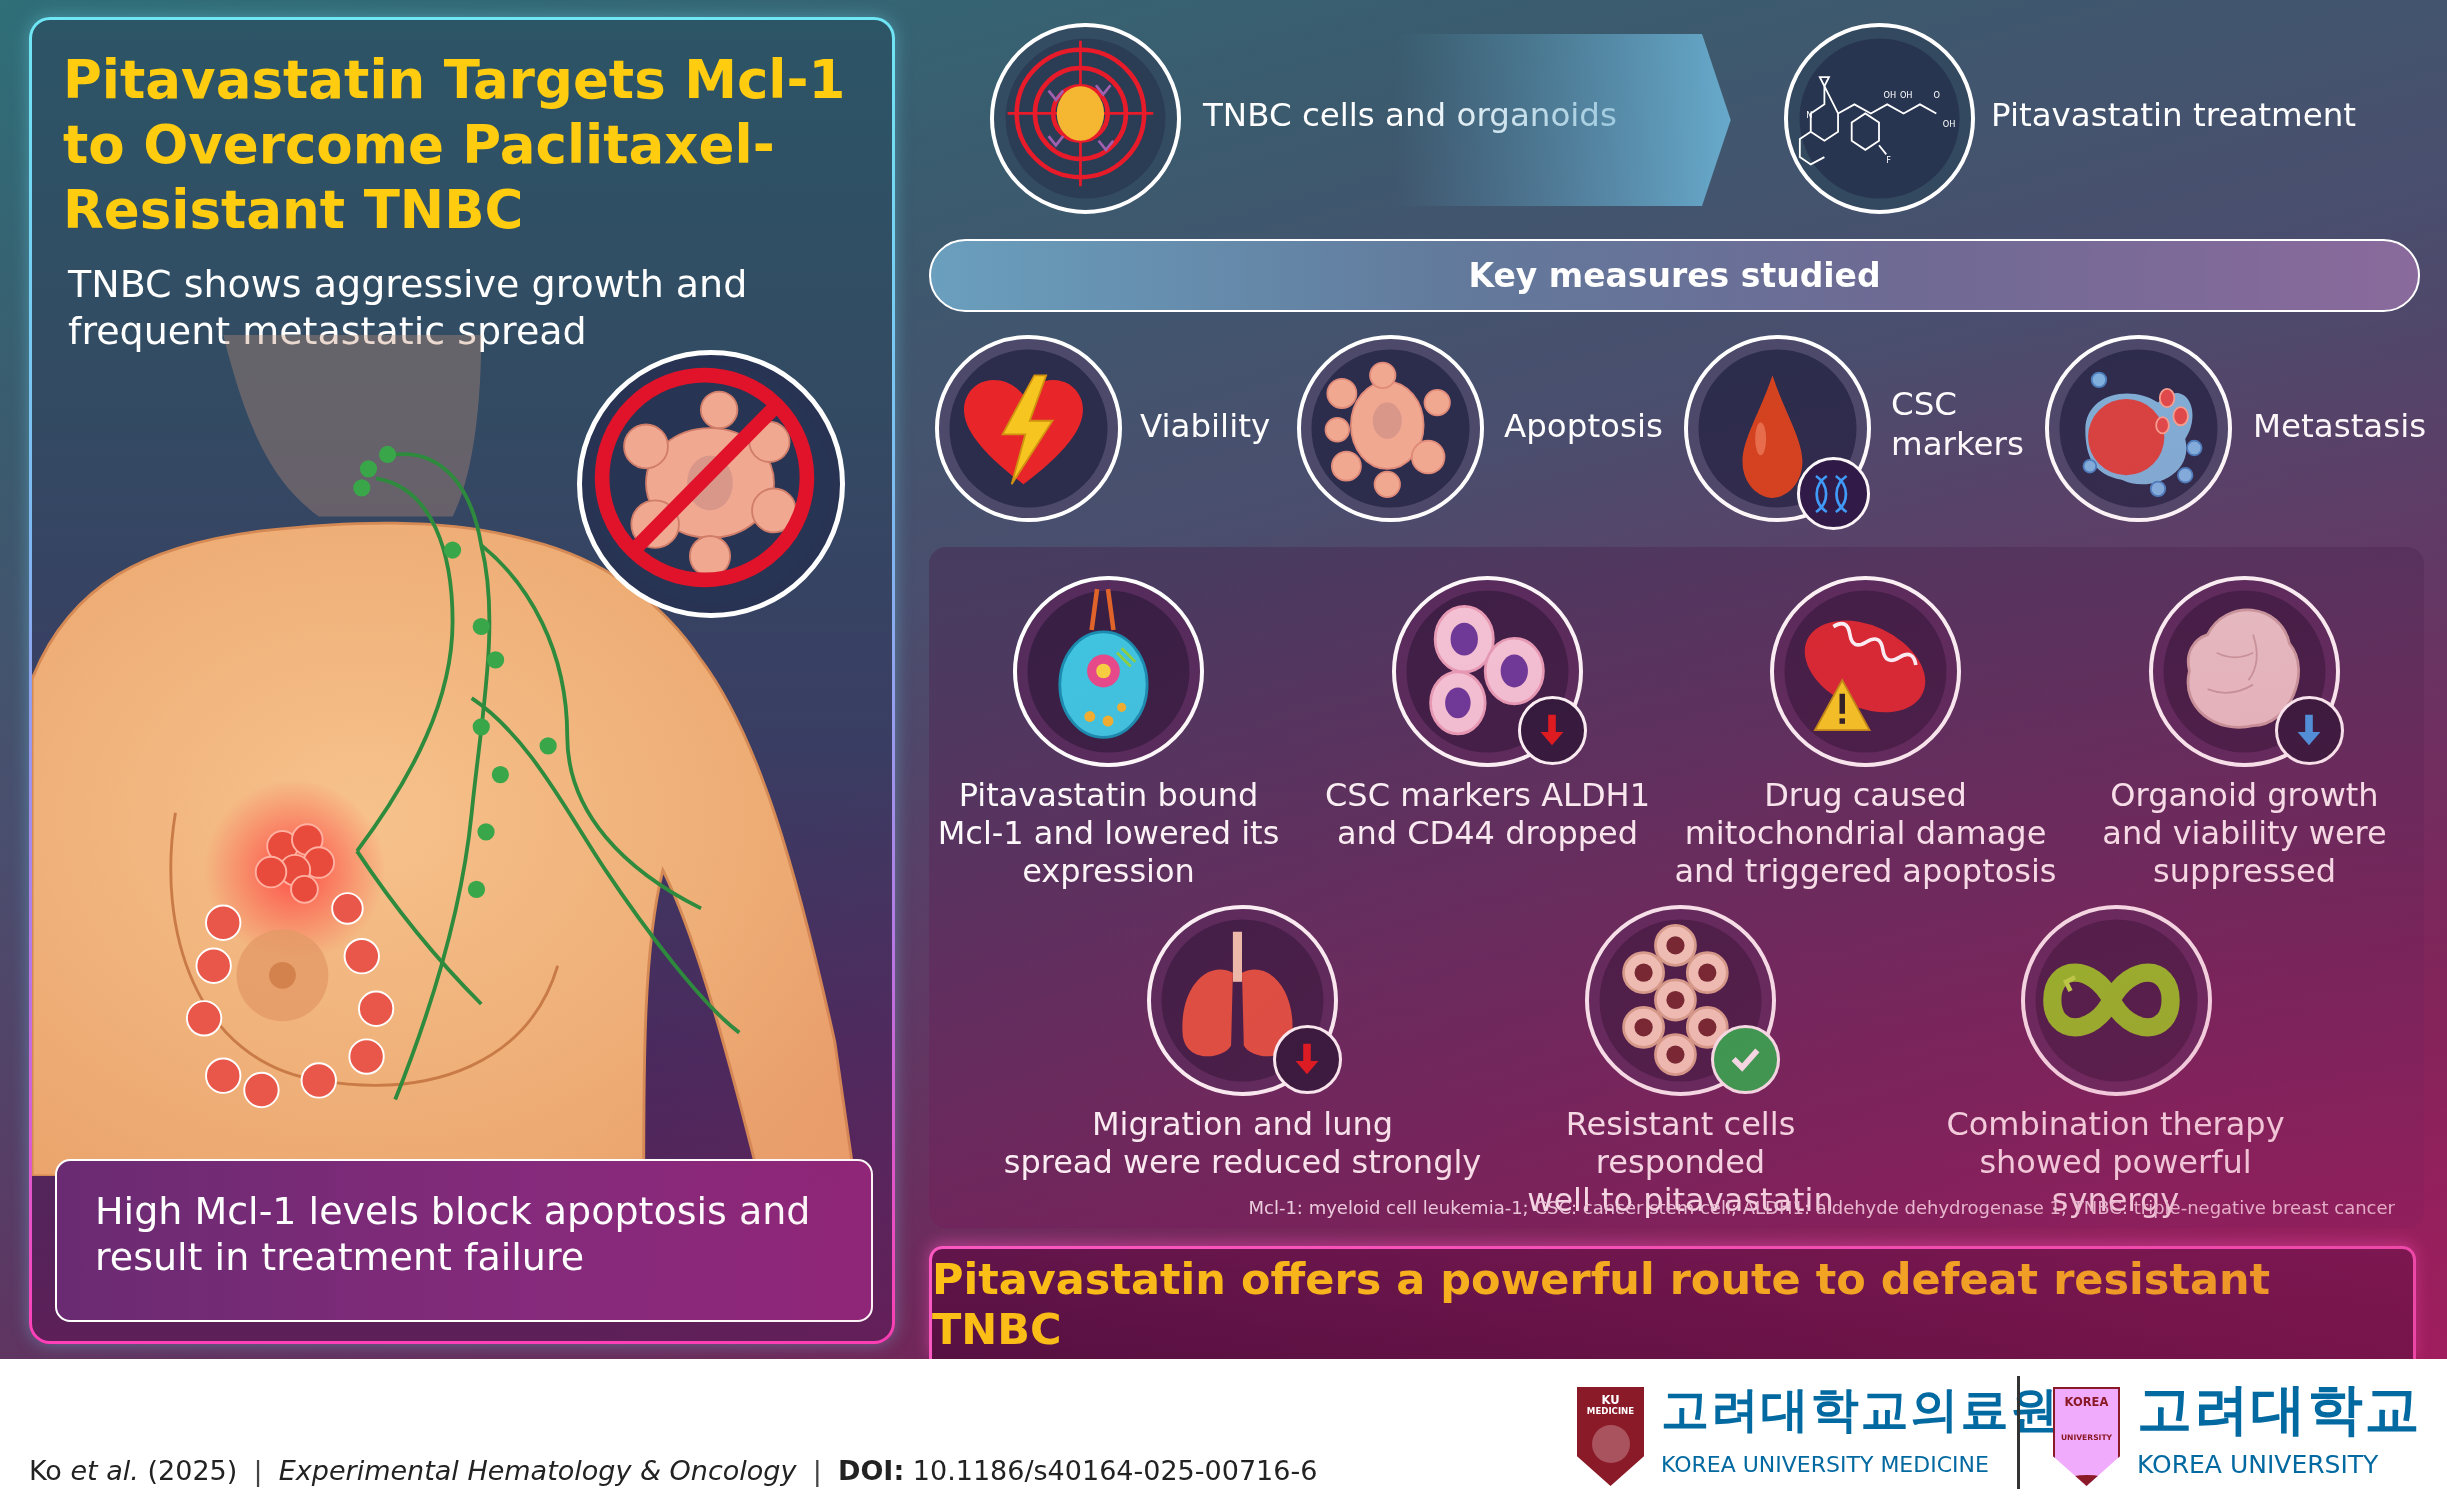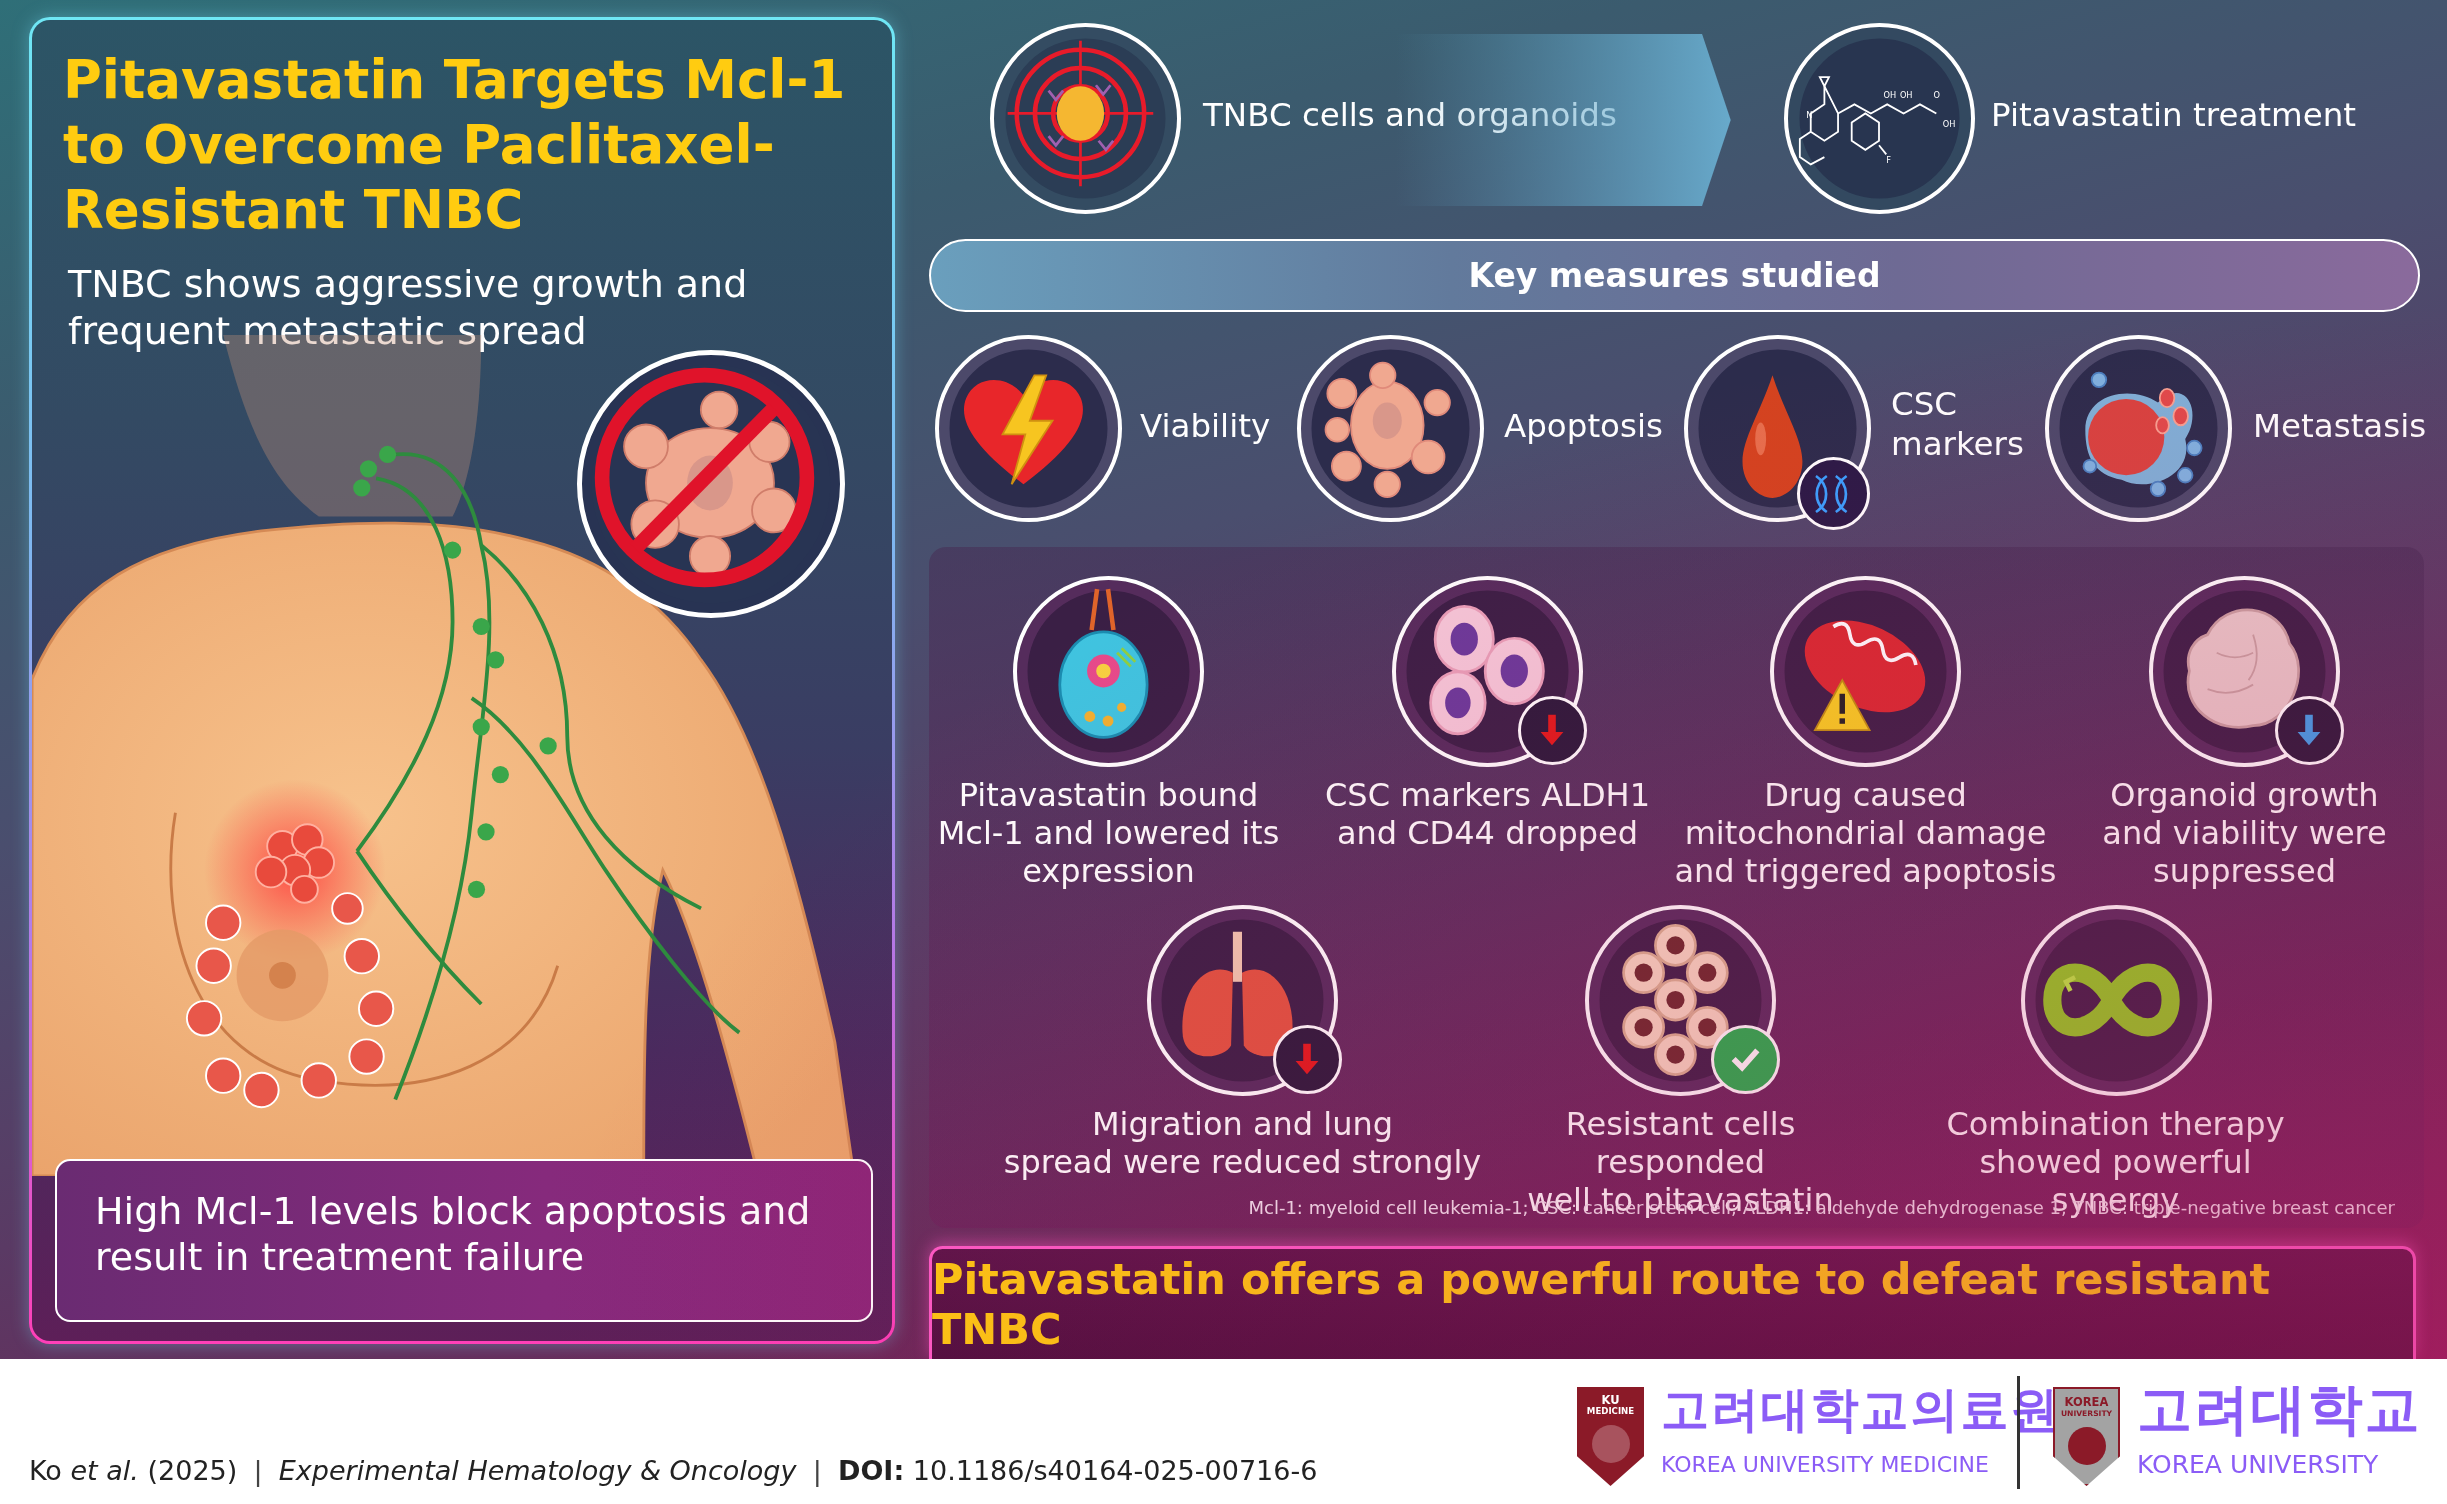--- a/index.html
+++ b/index.html
@@ -124,24 +124,24 @@
   .citation-line b { font-weight: bold; text-align: right; }
   .sep { color: #444; padding: 0 7.6px; }
 
   .logo-block { position: absolute; top: 19px; height: 105px; display: flex; align-items: center; }
   .crest {
     width: 67px; height: 99px; background: #8b1a28;
     clip-path: polygon(0 0, 100% 0, 100% 70%, 50% 100%, 0 70%);
     display: flex; flex-direction: column; align-items: center; padding-top: 7.6px;
     color: #ffffff; font-weight: bold; font-size: 11.5px; line-height: 11.5px; margin-top: 12px;
   }
-  .crest.korea { background: #a3a3a3; border: 2.9px solid #8b1a28; color: #8b1a28; }
+  .crest.korea { background: #f0abfc; border: 2.9px solid #8b1a28; color: #8b1a28; gap: 24px; }
   .crest .lion { margin-top: 7.6px; width: 38px; height: 38px; border-radius: 50%; background: rgba(255,255,255,0.25); }
   .crest.korea .lion { background: #8b1a28; }
-  .logo-text { margin-left: 17px; color: #8b5cf6; }
+  .logo-text { margin-left: 17px; color: #0369a1; }
   .logo-ko { font-size: 48px; font-weight: bold; line-height: 52px; letter-spacing: 1.9px; }
   .logo-en { font-size: 22px; line-height: 27px; margin-top: 16px; }
   .logo-divider { position: absolute; left: 2017px; top: 17px; width: 2.9px; height: 113px; background: #333333; }
 </style>
 </head>
 <body>
 
 <div class="canvas">
 
   <div class="left-panel">

